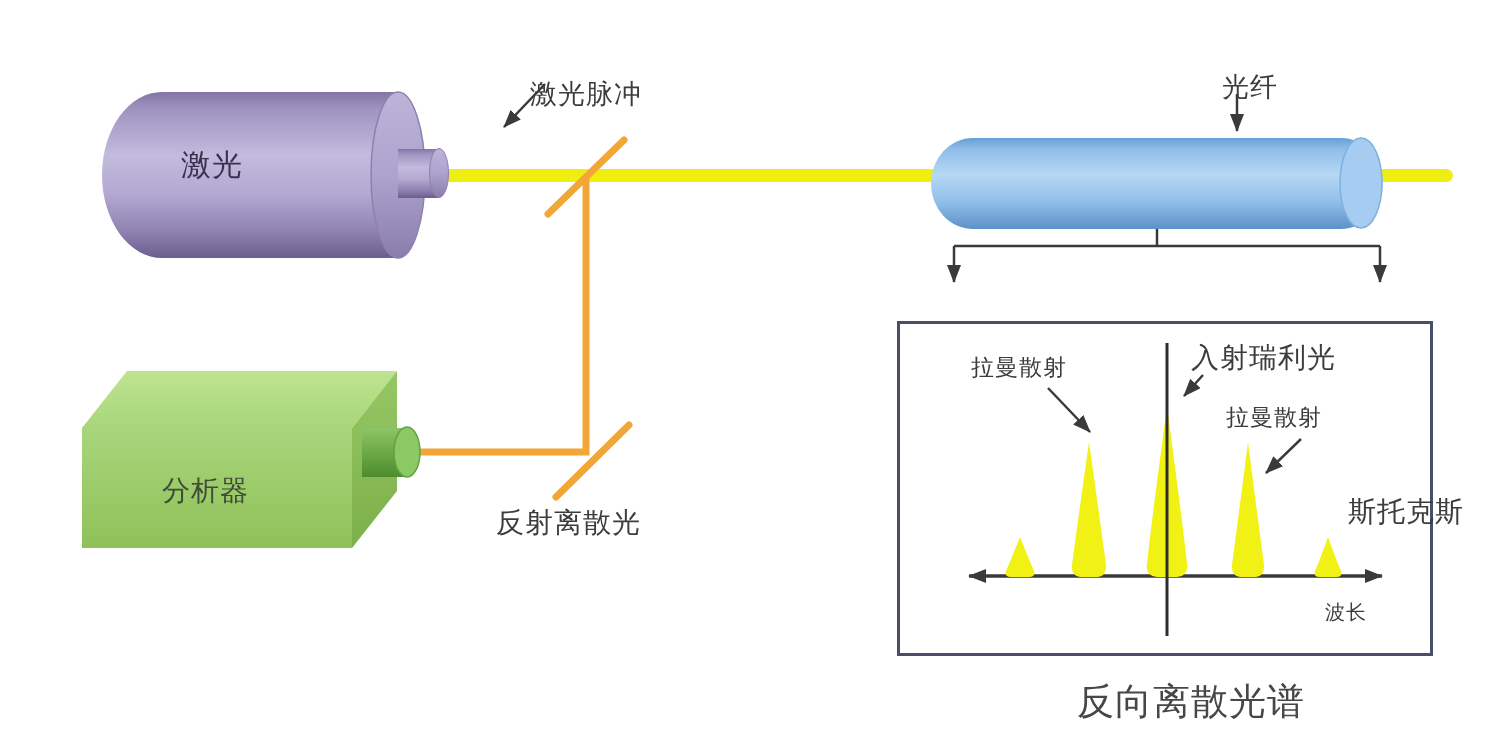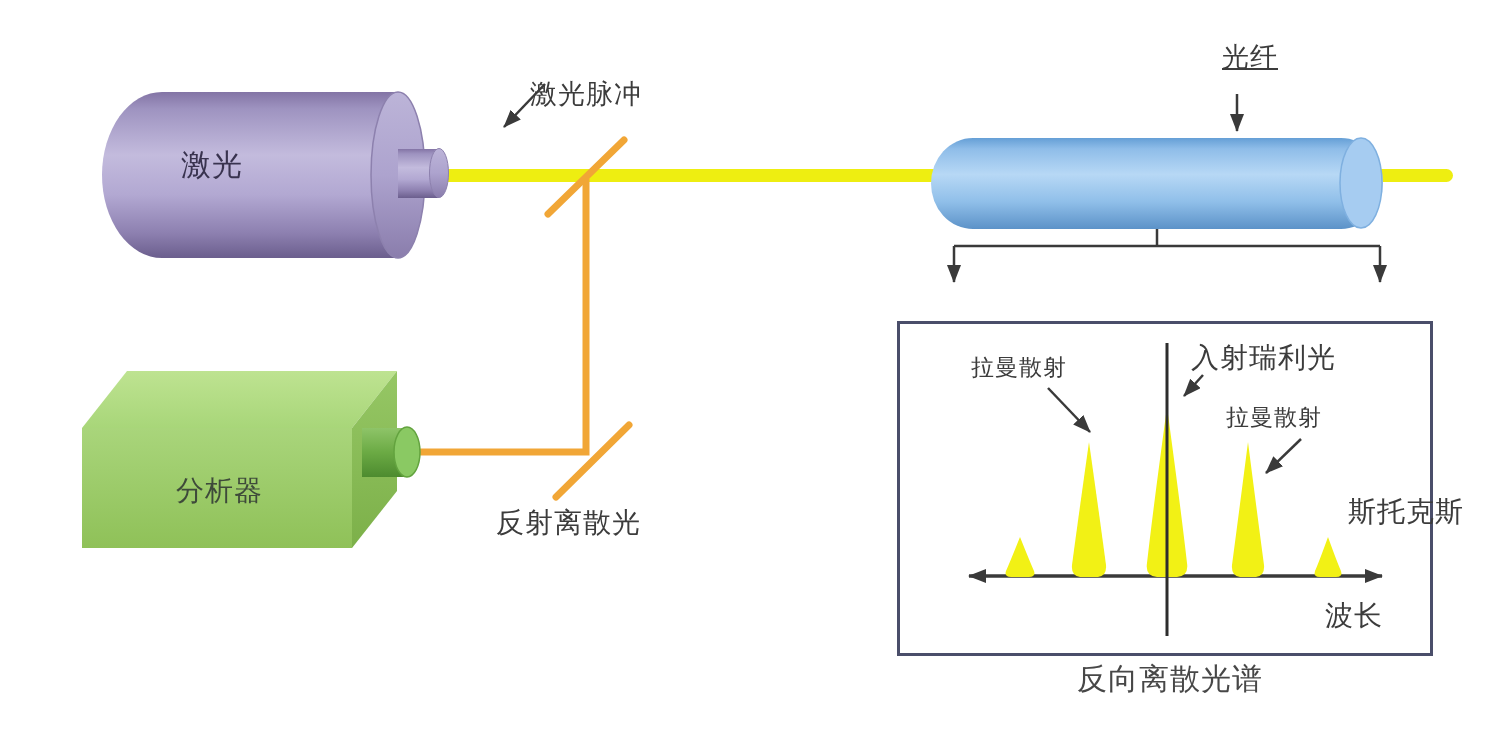--- a/index.html
+++ b/index.html
@@ -13,31 +13,31 @@
   .stage svg{position:absolute;left:0;top:0;}
   .lbl{
     position:absolute;
     white-space:nowrap;
     color:#3c3c3c;
     letter-spacing:1px;
     line-height:1.1;
     user-select:none;
   }
   .lbl-laser{left:181px;top:148px;font-size:30px;color:#39334f;font-weight:500;}
-  .lbl-analyzer{left:162px;top:476px;font-size:28px;color:#3e4a3a;font-weight:500;margin-left:14px;}
+  .lbl-analyzer{left:162px;top:476px;font-size:28px;color:#3e4a3a;font-weight:500;}
   .lbl-pulse{left:530px;top:43px;font-size:27px;margin-top:36px;}
-  .lbl-fiber{left:1222px;top:42px;font-size:27px;text-decoration:underline;}
+  .lbl-fiber{left:1222px;top:72px;font-size:27px;}
   .lbl-reflected{left:496px;top:508px;font-size:28px;}
   .lbl-raman-left{left:971px;top:355px;font-size:23px;}
   .lbl-rayleigh{left:1191px;top:343px;font-size:28px;}
   .lbl-raman-right{left:1226px;top:405px;font-size:23px;}
   .lbl-antistokes{left:925px;top:499px;font-size:28px;}
   .lbl-stokes{left:1348px;top:497px;font-size:28px;}
-  .lbl-wavelength{left:1325px;top:601px;font-size:28px;}
-  .lbl-caption{left:1077px;top:662px;font-size:30px;color:#474747;}
+  .lbl-wavelength{left:1325px;top:601px;font-size:20px;}
+  .lbl-caption{left:1077px;top:682px;font-size:37px;color:#474747;}
 </style>
 </head>
 <body>
 
 <div class="stage">
 
   <svg width="1496" height="739" viewBox="0 0 1496 739">
     <defs>
       <linearGradient id="gradPurple" x1="0" y1="0" x2="0" y2="1">
         <stop offset="0" stop-color="#8374a5"></stop>

